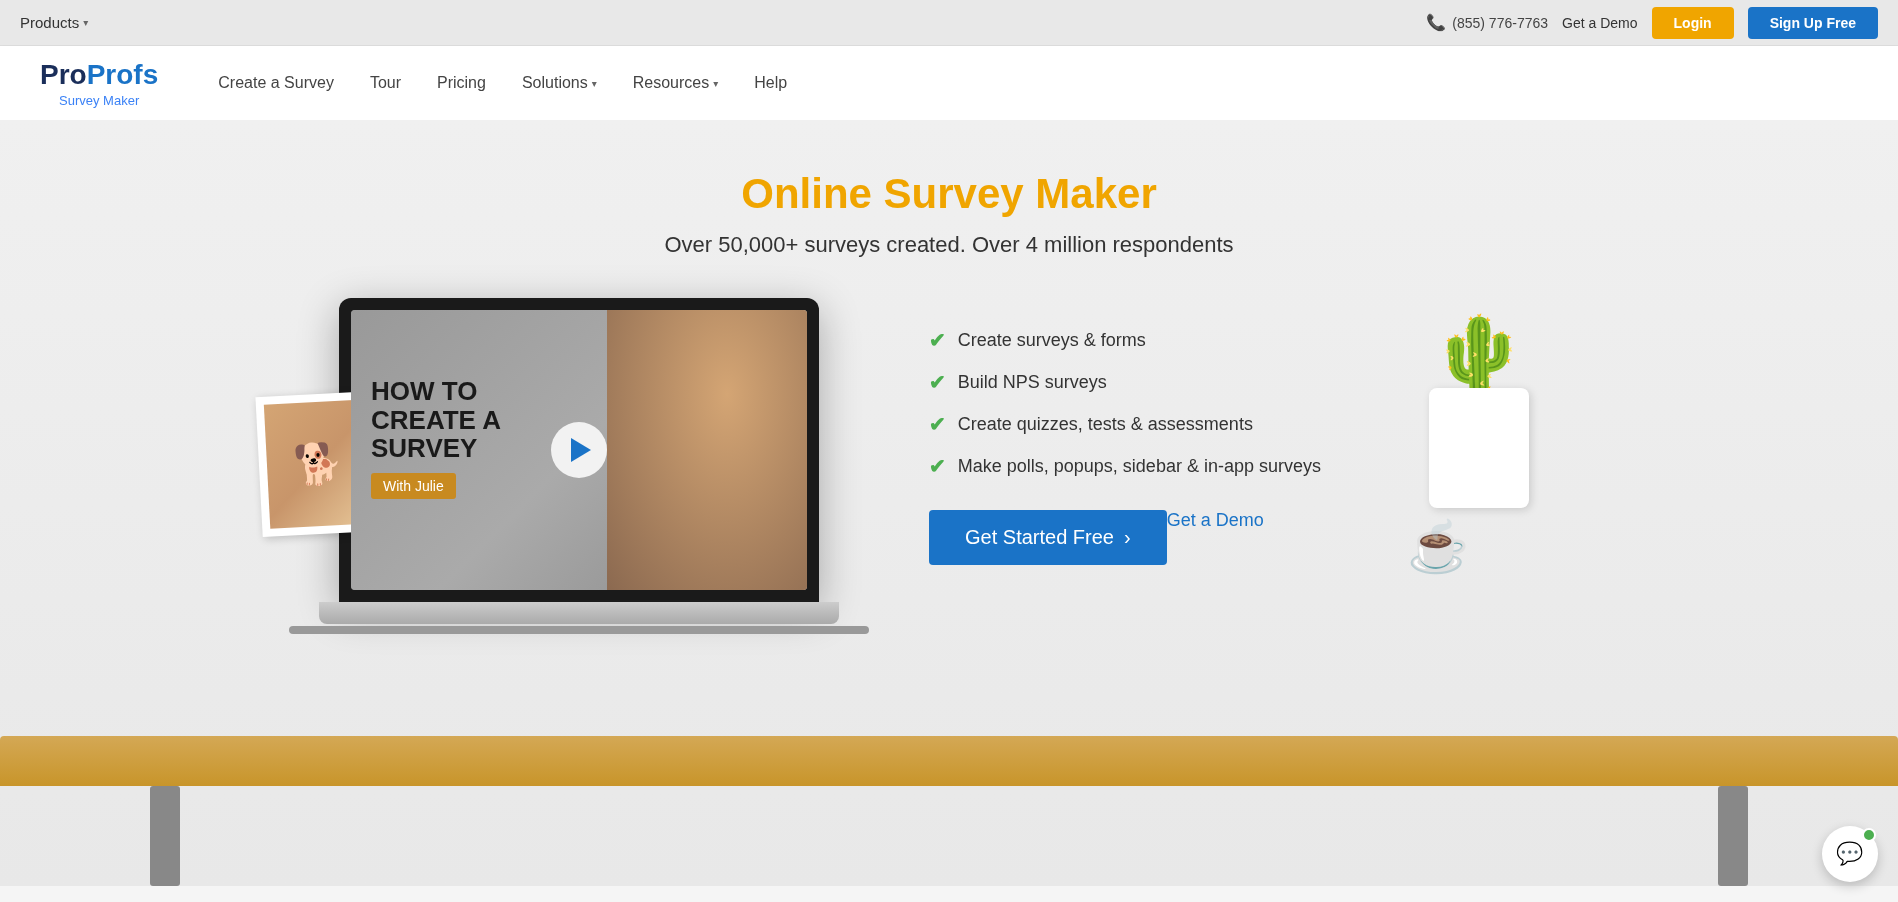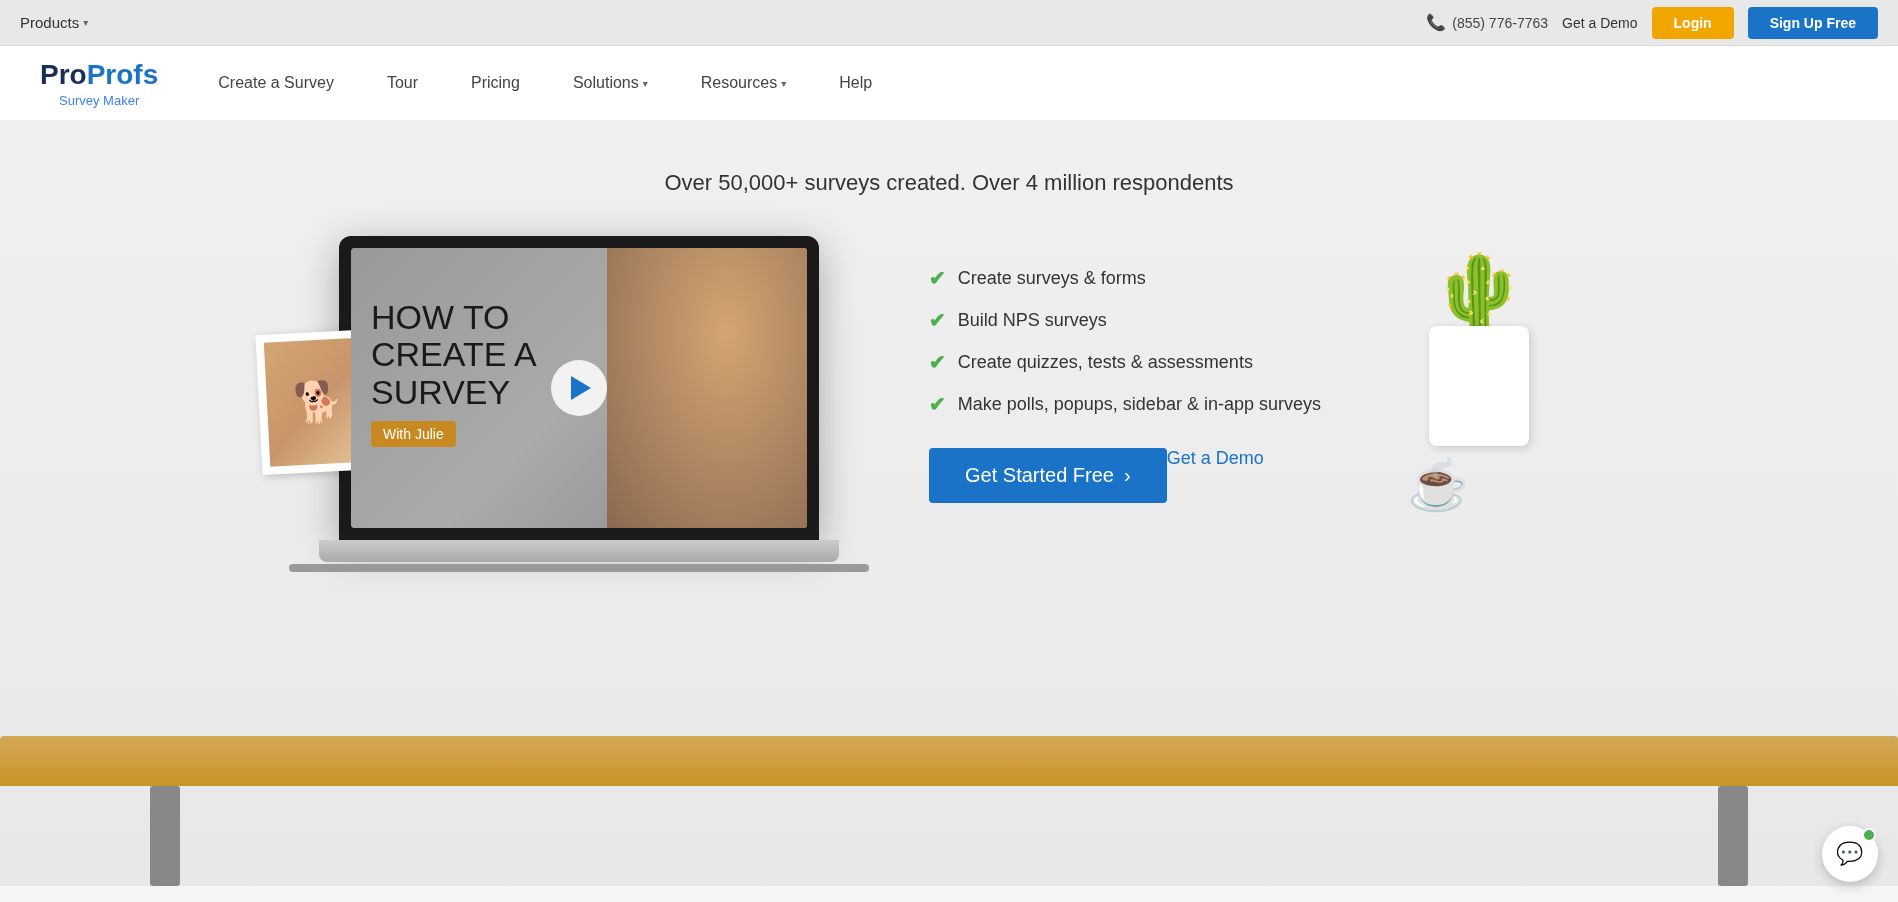--- a/index.html
+++ b/index.html
@@ -39,21 +39,21 @@
       display: flex;
       align-items: center;
       padding: 0 40px;
       box-shadow: 0 2px 4px rgba(0,0,0,0.07);
     }
     .logo-area { display: flex; flex-direction: column; align-items: center; margin-right: 60px; }
     .logo-text { font-size: 28px; font-weight: bold; }
     .logo-pro { color: #1a2e5a; }
     .logo-profs { color: #1a73c7; }
     .logo-sub { color: #3b82f6; font-size: 13px; margin-top: 2px; }
-    .nav-links { display: flex; align-items: center; gap: 53px; flex: 1; }
+    .nav-links { display: flex; align-items: center; gap: 36px; flex: 1; }
     .nav-link { color: #444; text-decoration: none; font-size: 16px; cursor: pointer; }
     .nav-link-dropdown { display: flex; align-items: center; gap: 4px; }
     .nav-search {
       display: flex; align-items: center;
       border: 1px solid #ccc; border-radius: 4px;
       padding: 6px 12px; gap: 8px;
       background: white;
     }
     .nav-search input {
       border: none; outline: none; font-size: 14px; color: #888; width: 160px;
@@ -131,22 +131,22 @@
       position: relative;
     }
     .screen-text-overlay {
       position: absolute;
       left: 20px; top: 50%;
       transform: translateY(-60%);
       color: white;
       z-index: 2;
     }
     .screen-how-to {
-      font-size: 34px;
-      font-weight: 400;
+      font-size: 26px;
+      font-weight: 700;
       line-height: 1.1;
       color: #1a1a1a;
       text-shadow: none;
     }
     .screen-badge {
       background: #c88a20;
       color: white;
       padding: 5px 12px;
       border-radius: 3px;
       margin-top: 10px;
@@ -352,20 +352,21 @@
     <a class="nav-link nav-link-dropdown">
       <span>Resources</span>
       <span class="chevron">▾</span>
     </a>
     <a class="nav-link">Help</a>
   </div>
 
 </div>
 
 <div class="hero">
+  <h1 class="hero-title">Online Survey Maker</h1>
   <p class="hero-subtitle">Over 50,000+ surveys created. Over 4 million respondents</p>
 
   <div class="desk-area">
     <div class="desk-surface"></div>
     <div class="desk-legs">
       <div class="desk-leg"></div>
       <div class="desk-leg"></div>
     </div>
   </div>
 

